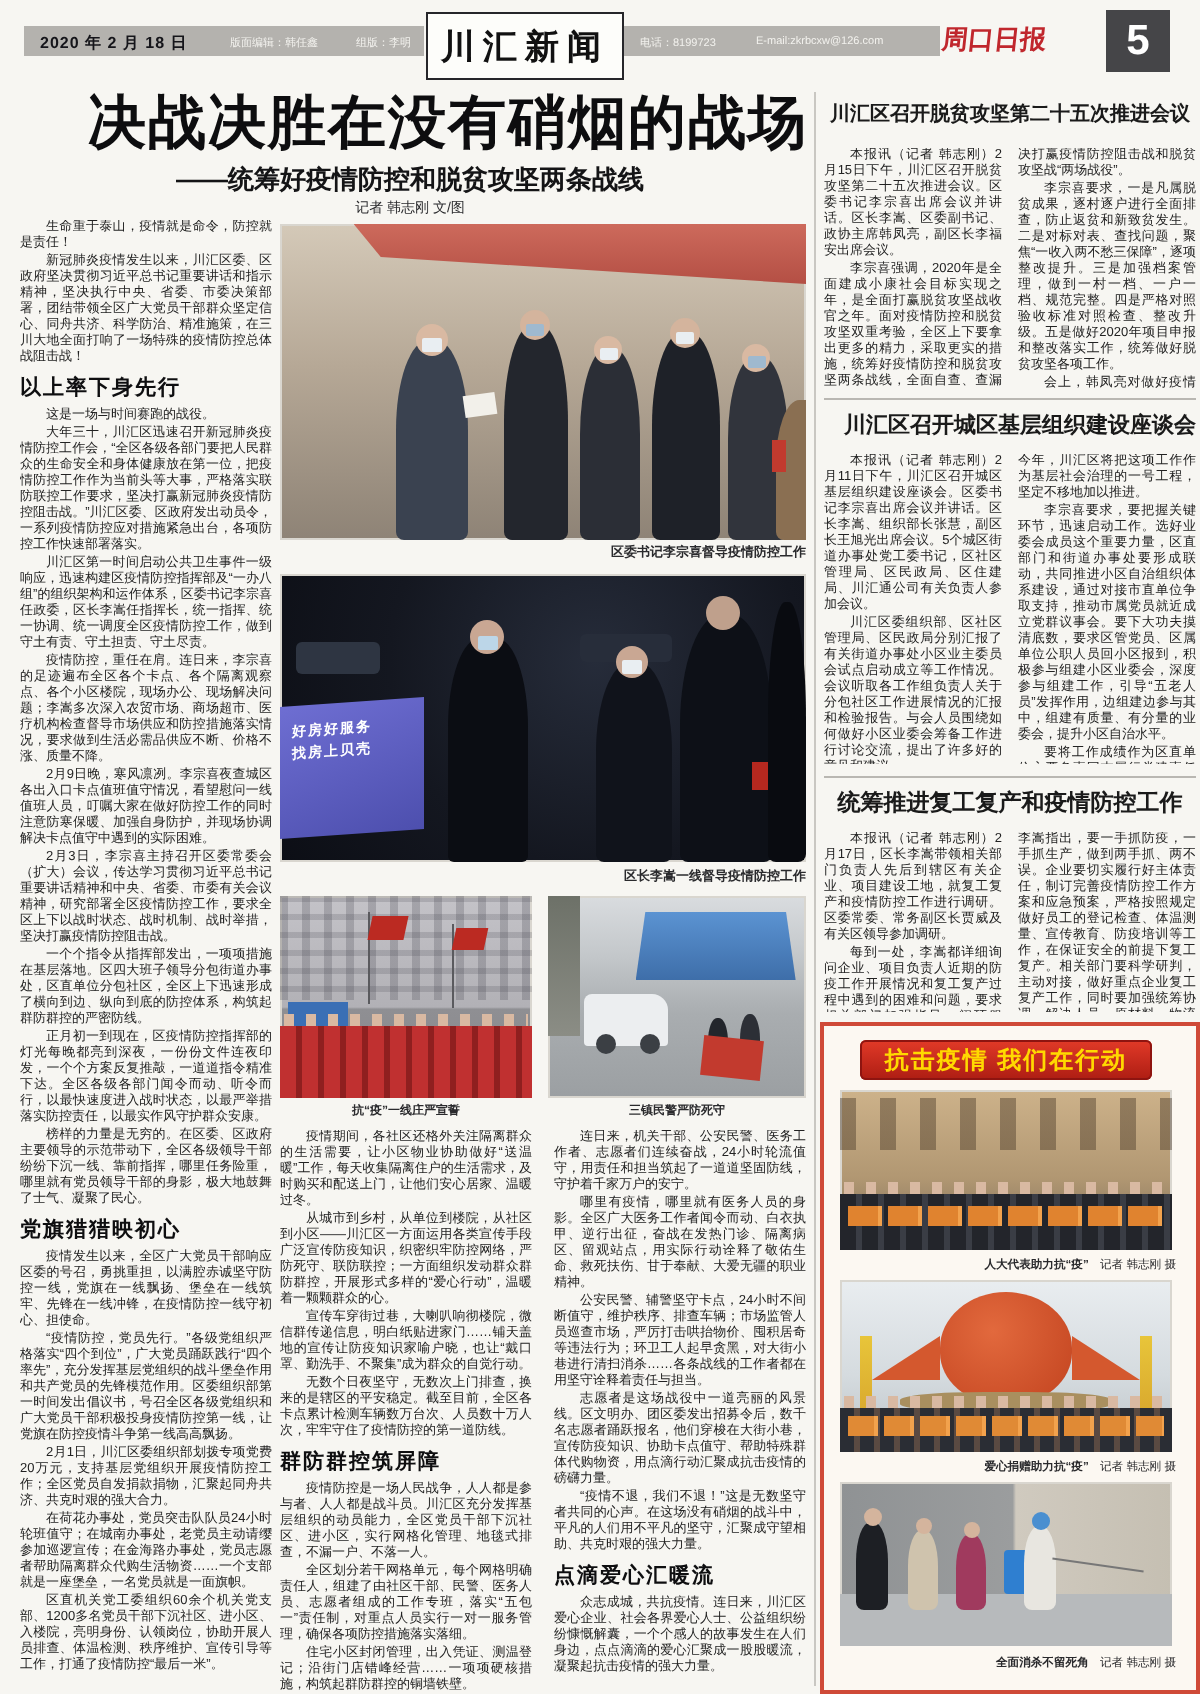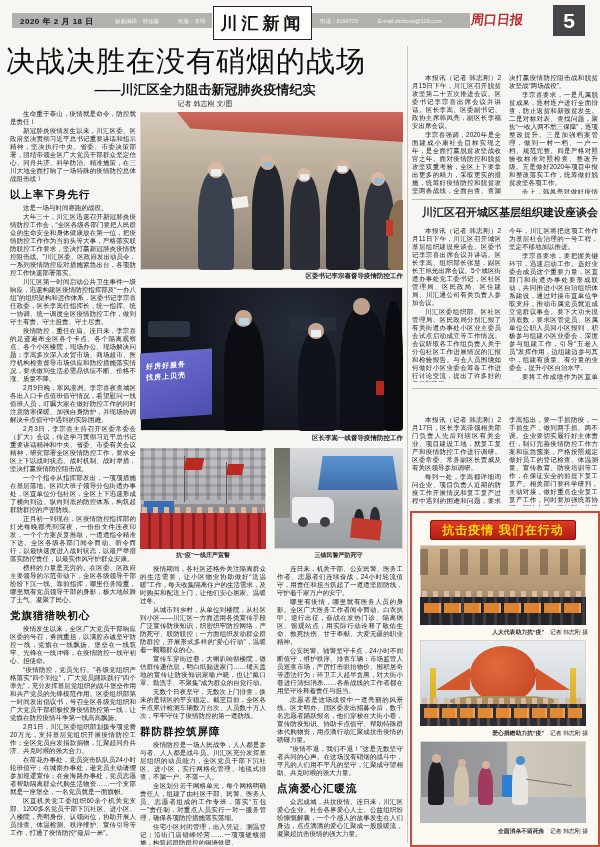--- a/index.html
+++ b/index.html
@@ -11,21 +11,21 @@
   .hdate{position:absolute;left:8px;top:3px;font-size:8px;font-weight:bold;color:#15151a;letter-spacing:.5px;}
   .htiny{position:absolute;top:5px;font-size:5.5px;color:#f3f2ee;white-space:nowrap;}
   .section-box{position:absolute;left:213px;top:6px;width:97px;height:32px;background:#fdfdfa;
         border:1.5px solid #26262a;display:flex;align-items:center;justify-content:center;text-align:center;}
   .section-box span{font-family:"Liberation Serif","DejaVu Serif",serif;font-size:17px;font-weight:bold;letter-spacing:4px;color:#111;}
   .masthead{position:absolute;left:471px;top:11px;width:62px;font-size:13px;font-weight:bold;
         font-family:"DejaVu Serif","Liberation Serif",serif;transform:skewX(-6deg);}
   .pagenum{position:absolute;left:553px;top:5px;width:32px;height:31px;background:#454548;color:#fff;
         display:flex;align-items:center;justify-content:center;font-size:21px;font-weight:bold;}
   
-  .headline{position:absolute;left:6px;top:42px;width:398px;text-align:left;font-size:29px;font-weight:normal;
+  .headline{position:absolute;left:6px;top:42px;width:398px;text-align:right;font-size:29px;font-weight:bold;
         letter-spacing:1px;color:#0d0d0f;}
   .subtitle{position:absolute;left:6px;top:81px;width:398px;text-align:center;font-size:13px;font-weight:bold;color:#141416;}
   .byline{position:absolute;left:6px;top:99px;width:398px;text-align:center;font-size:7px;color:#2b2b2e;}
   .bodycol{position:absolute;overflow:hidden;font-size:6.5px;line-height:8px;text-align:justify;color:#222;}
   .bodycol p{margin:0 0 1px 0;text-indent:2em;}
   .subhead{font-size:10.5px;font-weight:bold;text-align:left;text-indent:0 !important;
         margin:7px 0 6px 0 !important;color:#0e0e10;letter-spacing:1px;}
   .caption{position:absolute;font-size:6.5px;font-weight:bold;color:#2a2a2d;}
   .vrule{position:absolute;width:1px;background:#c9c7c2;}
   .hrule{position:absolute;height:1px;background:#b9b7b2;}
@@ -103,21 +103,21 @@
     <span>川汇新闻</span>
   </div>
   <div class="hbar" style="left:312px;top:13px;width:158px;">
     <div class="htiny" style="left:8px;">电话：8199723</div>
     <div class="htiny" style="left:66px;">E-mail:zkrbcxw@126.com</div>
   </div>
   <div class="masthead" style="color:#c0272d;">周口日报</div>
   <div class="pagenum">5</div>
 
   <div class="headline">决战决胜在没有硝烟的战场</div>
-  <div class="subtitle">——川汇区全力阻击新冠肺炎疫情纪实</div>
+  <div class="subtitle">——统筹好疫情防控和脱贫攻坚两条战线</div>
   <div class="byline">记者 韩志刚 文/图</div>
 
   <div class="vrule" style="left:407px;top:46px;height:797px;"></div>
 
   <div class="bodycol" style="left:10px;top:110px;width:126px;height:733px;">
     <p>生命重于泰山，疫情就是命令，防控就是责任！</p>
     <p>新冠肺炎疫情发生以来，川汇区委、区政府坚决贯彻习近平总书记重要讲话和指示精神，坚决执行中央、省委、市委决策部署，团结带领全区广大党员干部群众坚定信心、同舟共济、科学防治、精准施策，在三川大地全面打响了一场特殊的疫情防控总体战阻击战！</p>
     <p class="subhead">以上率下身先行</p>
     <p>这是一场与时间赛跑的战役。</p>
     <p>大年三十，川汇区迅速召开新冠肺炎疫情防控工作会，“全区各级各部门要把人民群众的生命安全和身体健康放在第一位，把疫情防控工作作为当前头等大事，严格落实联防联控工作要求，坚决打赢新冠肺炎疫情防控阻击战。”川汇区委、区政府发出动员令，一系列疫情防控应对措施紧急出台，各项防控工作快速部署落实。</p>
@@ -219,20 +219,21 @@
   <div class="bodycol" style="left:277px;top:565px;width:126px;height:280px;">
     <p>连日来，机关干部、公安民警、医务工作者、志愿者们连续奋战，24小时轮流值守，用责任和担当筑起了一道道坚固防线，守护着千家万户的安宁。</p>
     <p>哪里有疫情，哪里就有医务人员的身影。全区广大医务工作者闻令而动、白衣执甲、逆行出征，奋战在发热门诊、隔离病区、留观站点，用实际行动诠释了敬佑生命、救死扶伤、甘于奉献、大爱无疆的职业精神。</p>
     <p>公安民警、辅警坚守卡点，24小时不间断值守，维护秩序、排查车辆；市场监管人员巡查市场，严厉打击哄抬物价、囤积居奇等违法行为；环卫工人起早贪黑，对大街小巷进行清扫消杀……各条战线的工作者都在用坚守诠释着责任与担当。</p>
     <p>志愿者是这场战役中一道亮丽的风景线。区文明办、团区委发出招募令后，数千名志愿者踊跃报名，他们穿梭在大街小巷，宣传防疫知识、协助卡点值守、帮助特殊群体代购物资，用点滴行动汇聚成抗击疫情的磅礴力量。</p>
     <p>“疫情不退，我们不退！”这是无数坚守者共同的心声。在这场没有硝烟的战斗中，平凡的人们用不平凡的坚守，汇聚成守望相助、共克时艰的强大力量。</p>
     <p class="subhead">点滴爱心汇暖流</p>
     <p>众志成城，共抗疫情。连日来，川汇区爱心企业、社会各界爱心人士、公益组织纷纷慷慨解囊，一个个感人的故事发生在人们身边，点点滴滴的爱心汇聚成一股股暖流，凝聚起抗击疫情的强大力量。</p>
   </div>
 
+  <div class="abs" style="left:412px;top:50px;width:186px;text-align:center;font-size:10px;font-weight:bold;letter-spacing:0;">川汇区召开脱贫攻坚第二十五次推进会议</div>
   <div class="bodycol" style="left:412px;top:74px;width:89px;height:120px;">
     <p>本报讯（记者 韩志刚）2月15日下午，川汇区召开脱贫攻坚第二十五次推进会议。区委书记李宗喜出席会议并讲话。区长李嵩、区委副书记、政协主席韩凤亮，副区长李福安出席会议。</p>
     <p>李宗喜强调，2020年是全面建成小康社会目标实现之年，是全面打赢脱贫攻坚战收官之年。面对疫情防控和脱贫攻坚双重考验，全区上下要拿出更多的精力，采取更实的措施，统筹好疫情防控和脱贫攻坚两条战线，全面自查、查漏补缺、提升质量，以更加饱满的精神状态、更加扎实的工作作风，统一思想、突出重点、补齐短板、规范档案、严格问责，坚</p>
   </div>
   <div class="bodycol" style="left:509px;top:74px;width:89px;height:120px;">
     <p style="text-indent:0;">决打赢疫情防控阻击战和脱贫攻坚战“两场战役”。</p>
     <p>李宗喜要求，一是凡属脱贫成果，逐村逐户进行全面排查，防止返贫和新致贫发生。二是对标对表、查找问题，聚焦“一收入两不愁三保障”，逐项整改提升。三是加强档案管理，做到一村一档、一户一档、规范完整。四是严格对照验收标准对照检查、整改升级。五是做好2020年项目申报和整改落实工作，统筹做好脱贫攻坚各项工作。</p>
     <p>会上，韩凤亮对做好疫情防控和脱贫攻坚工作进行了具体部署，宣读了区脱贫攻坚指挥部《关于统筹推进疫情防控期间脱贫攻坚工作的通知》。4个办事处书记分别作表态发言。②7</p>
   </div>
   <div class="hrule" style="left:412px;top:199px;width:186px;"></div>
@@ -243,20 +244,21 @@
     <p>川汇区委组织部、区社区管理局、区民政局分别汇报了有关街道办事处小区业主委员会试点启动成立等工作情况。会议听取各工作组负责人关于分包社区工作进展情况的汇报和检验报告。与会人员围绕如何做好小区业委会筹备工作进行讨论交流，提出了许多好的意见和建议。</p>
 
   </div>
   <div class="bodycol" style="left:509px;top:227px;width:89px;height:155px;">
     <p style="text-indent:0;">今年，川汇区将把这项工作作为基层社会治理的一号工程，坚定不移地加以推进。</p>
     <p>李宗喜要求，要把握关键环节，迅速启动工作。选好业委会成员这个重要力量，区直部门和街道办事处要形成联动，共同推进小区自治组织体系建设，通过对接市直单位争取支持，推动市属党员就近成立党群议事会。要下大功夫摸清底数，要求区管党员、区属单位公职人员回小区报到，积极参与组建小区业委会，深度参与组建工作，引导“五老人员”发挥作用，边组建边参与其中，组建有质量、有分量的业委会，提升小区自治水平。</p>
     <p>要将工作成绩作为区直单位主要负责同志履行党建责任的重要考核内容。区委组织部、区直机关党工委要出台专项方案，区社区管理局要加强督导。②7</p>
   </div>
   <div class="hrule" style="left:412px;top:388px;width:186px;"></div>
 
+  <div class="abs" style="left:412px;top:394px;width:186px;text-align:center;font-size:11.5px;font-weight:bold;">统筹推进复工复产和疫情防控工作</div>
   <div class="bodycol" style="left:412px;top:416px;width:89px;height:90px;">
     <p>本报讯（记者 韩志刚）2月17日，区长李嵩带领相关部门负责人先后到辖区有关企业、项目建设工地，就复工复产和疫情防控工作进行调研。区委常委、常务副区长贾威及有关区领导参加调研。</p>
     <p>每到一处，李嵩都详细询问企业、项目负责人近期的防疫工作开展情况和复工复产过程中遇到的困难和问题，要求相关部门加强指导、闭环服务，帮助企业尽快有序复工复产。</p>
   </div>
   <div class="bodycol" style="left:509px;top:416px;width:89px;height:90px;">
     <p style="text-indent:0;">李嵩指出，要一手抓防疫，一手抓生产，做到两手抓、两不误。企业要切实履行好主体责任，制订完善疫情防控工作方案和应急预案，严格按照规定做好员工的登记检查、体温测量、宣传教育、防疫培训等工作，在保证安全的前提下复工复产。相关部门要科学研判，主动对接，做好重点企业复工复产工作，同时要加强统筹协调，解决人员、原材料、物流等方面的保障问题，解除企业后顾之忧，推动企业有序复工复产。②1</p>
   </div>
 
   <div class="cbox">
     <div class="cbanner" style="color:#ffd900;">抗击疫情 我们在行动</div>

